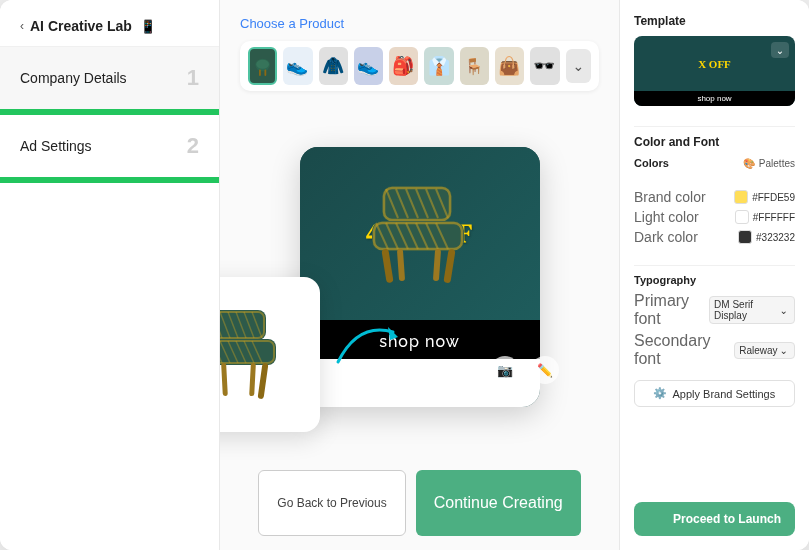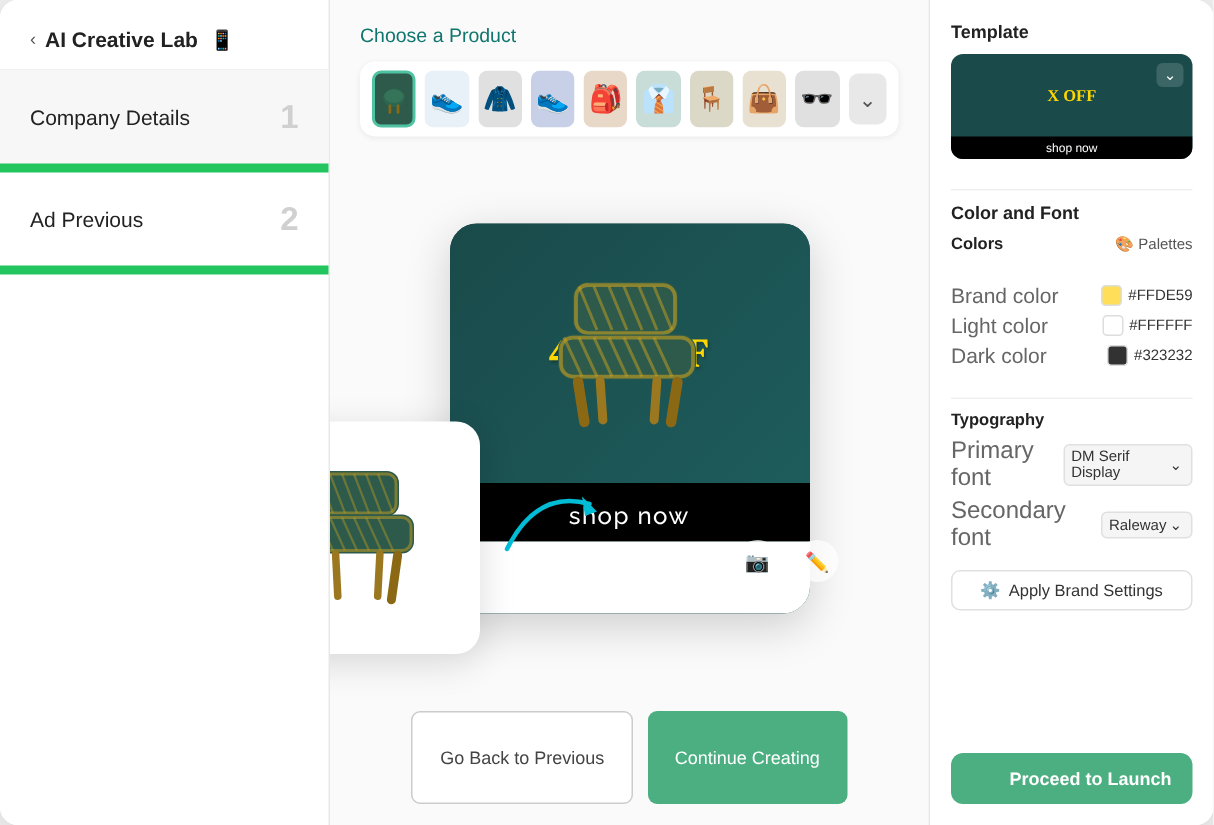--- a/index.html
+++ b/index.html
@@ -81,21 +81,21 @@
       flex-direction: column;
       background: #fafafa;
       overflow: hidden;
     }
     .main-top {
       padding: 16px 20px 10px 20px;
     }
     .choose-product-label {
       font-size: 13px;
       font-weight: 500;
-      color: #0f766e;
+      color: #3b82f6;
       margin-bottom: 10px;
     }
     .product-strip {
       display: flex;
       align-items: center;
       gap: 6px;
       background: #fff;
       border-radius: 10px;
       padding: 6px 8px;
       box-shadow: 0 1px 4px rgba(0,0,0,0.07);
@@ -206,21 +206,21 @@
       border-radius: 6px;
       font-size: 12px;
       color: #444;
       cursor: pointer;
     }
     .btn-continue {
       padding: 24px 18px;
       border: none;
       background: #4caf82;
       border-radius: 6px;
-      font-size: 12px;
+      font-size: 16px;
       color: #fff;
       cursor: pointer;
       font-weight: 500;
     }
 
     
     .floating-chair {
       position: absolute;
       bottom: 30px;
       left: -60px;
@@ -460,21 +460,21 @@
     <div class="sidebar-header">
       <span class="sidebar-header-arrow">‹</span>
       <span class="sidebar-header-title">AI Creative Lab</span>
       <span class="sidebar-header-icon">📱</span>
     </div>
     <div class="sidebar-item active">
       <span class="sidebar-item-label">Company Details</span>
       <span class="sidebar-item-number">1</span>
     </div>
     <div class="sidebar-item">
-      <span class="sidebar-item-label">Ad Previous</span>
+      <span class="sidebar-item-label">Ad Settings</span>
       <span class="sidebar-item-number">2</span>
     </div>
   </div>
 
   <div class="main-content">
     <div class="main-top">
       <div class="choose-product-label">Choose a Product</div>
       <div class="product-strip">
 
         <div class="product-thumb selected" style="background:#2d5a4a;">

